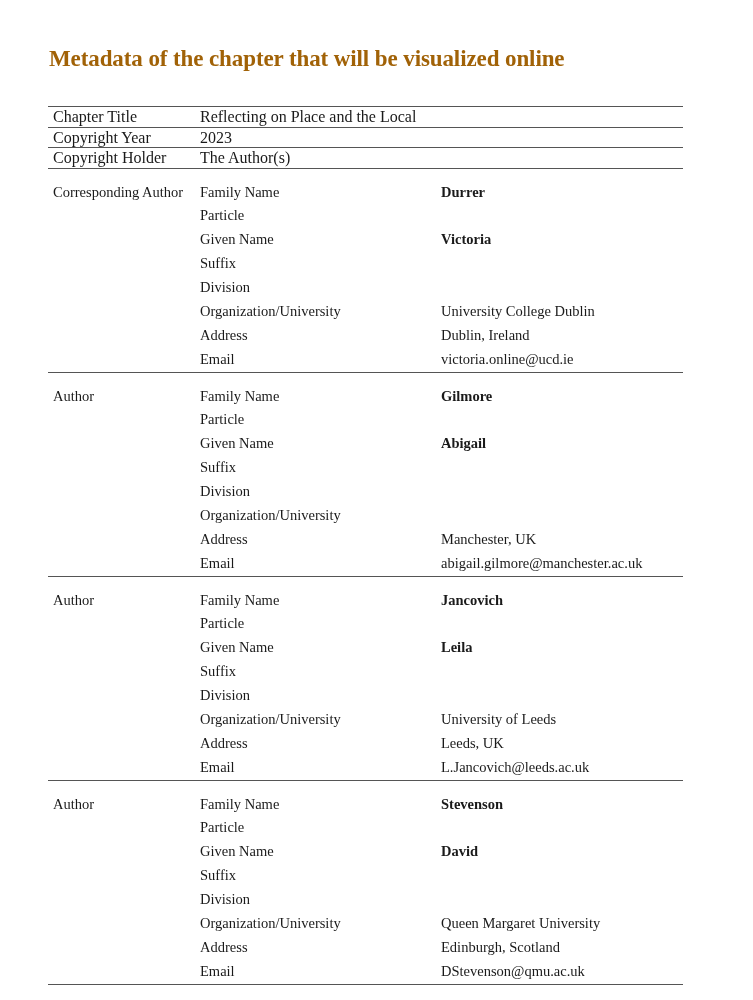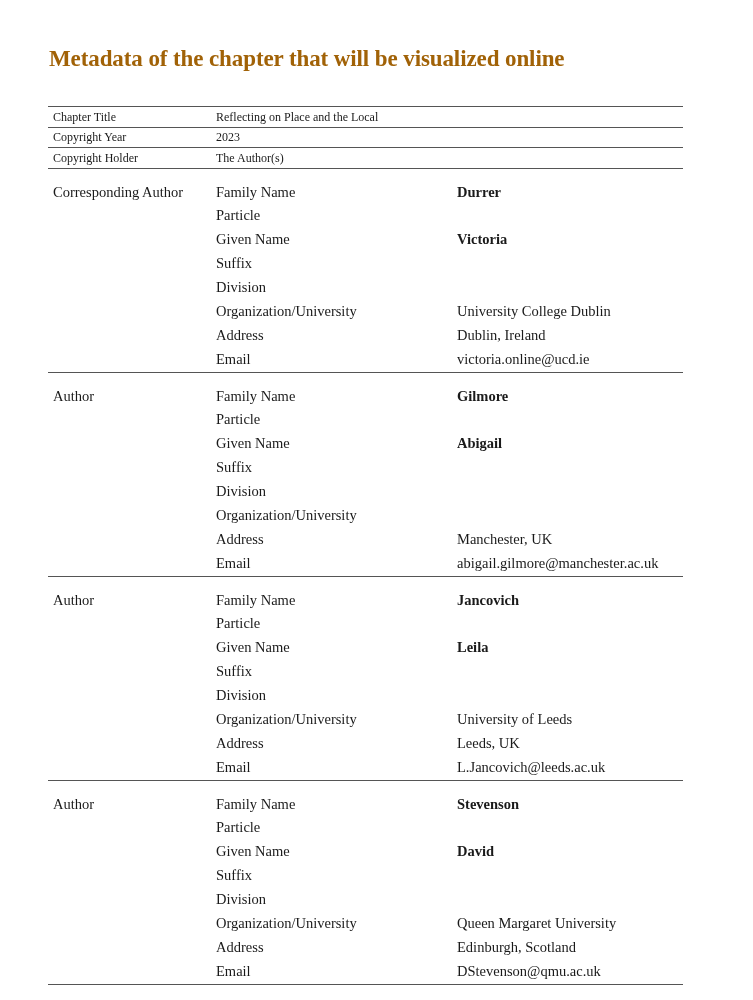--- a/index.html
+++ b/index.html
@@ -1,24 +1,24 @@
 <!DOCTYPE html>
 <html><head>
   <meta charset="utf-8">
   <style>
     html, body { margin: 0; padding: 0; background: #ffffff; }
     body { width: 753px; height: 1000px; position: relative; overflow: hidden;
            font-family: "Liberation Serif", "DejaVu Serif", serif; color: #1a1a1a; }
     .title { position: absolute; left: 49px; top: 46px; margin: 0;
              font-size: 23px; font-weight: bold; letter-spacing: -0.1px; color: #a16207; }
     .meta { position: absolute; left: 48px; top: 106px; width: 635px; }
-    .simple-row { display: flex; height: 19.5px; line-height: 20px; font-size: 12px;
-                  border-top: 1px solid #555; align-items: flex-end; }
+    .simple-row { display: flex; height: 19.5px; line-height: 20px; font-size: 16px;
+                  border-top: 1px solid #555; }
     .c1 { width: 152px; padding-left: 5px; box-sizing: border-box; white-space: nowrap; }
-    .c2 { width: 241px; white-space: nowrap; margin-left: 16px; }
+    .c2 { width: 241px; white-space: nowrap; }
     .c3 { flex: 1; white-space: nowrap; }
     .author-block { border-top: 1px solid #555; padding-top: 12px; }
     .author-row { display: flex; height: 24px; line-height: 22px; font-size: 14.5px; }
     .author-row:first-child { height: 23px; }
     .bold { font-weight: bold; }
     .bottom-rule { border-top: 1px solid #555; }
   </style>
 </head>
 <body>
 

